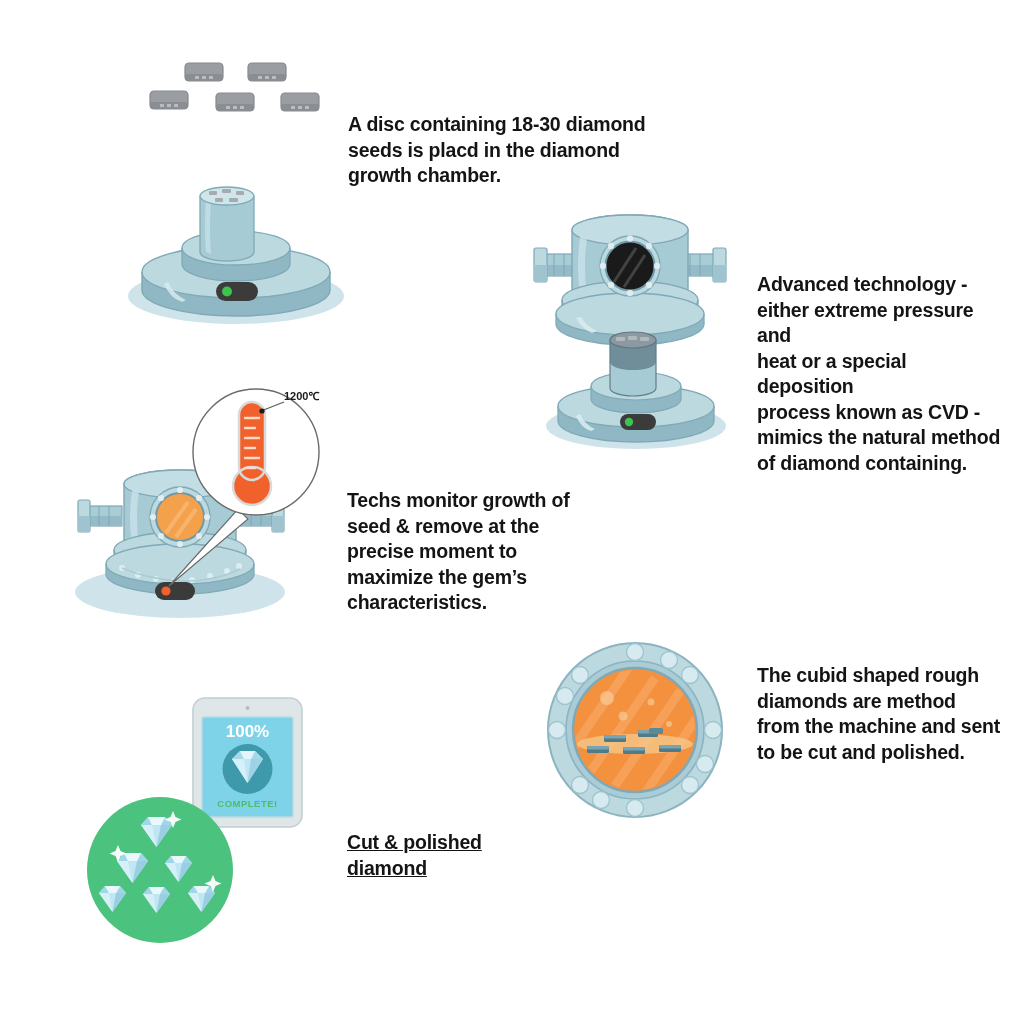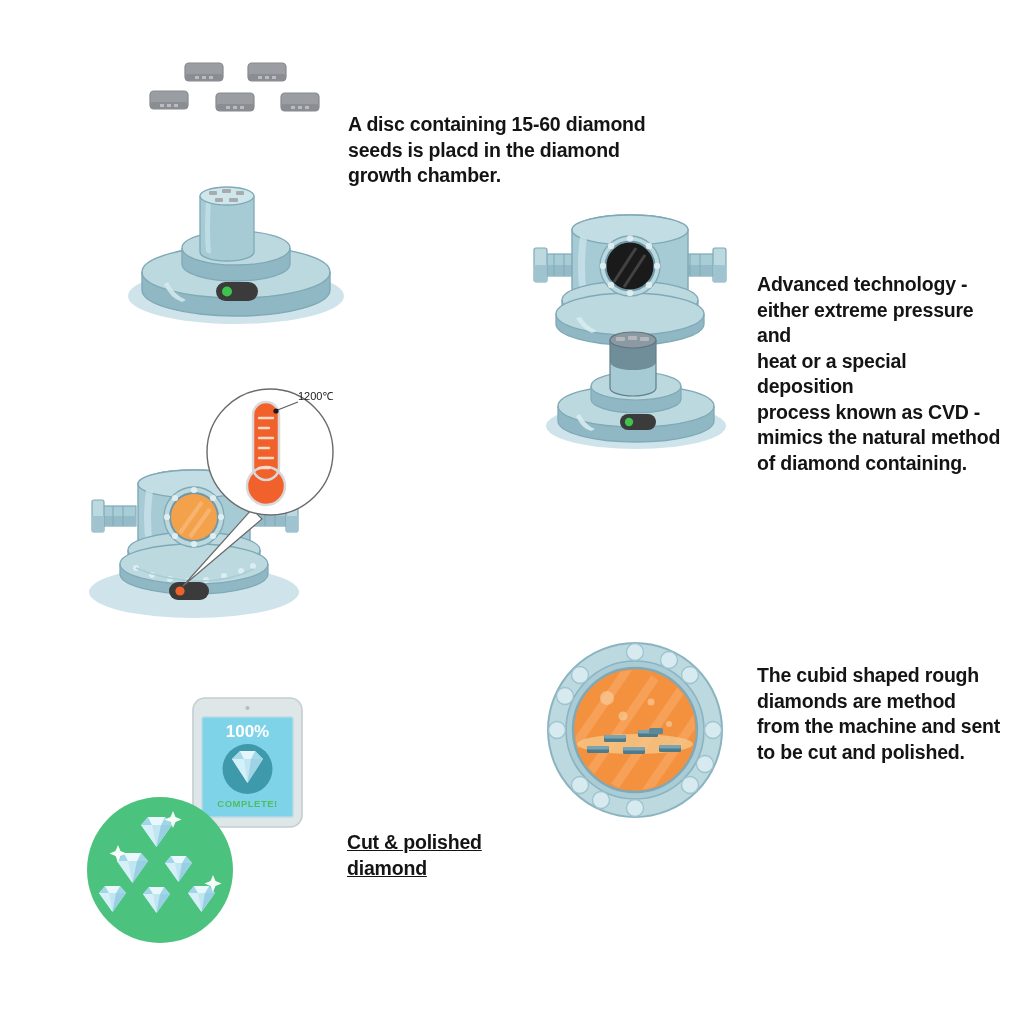--- a/index.html
+++ b/index.html
@@ -35,21 +35,21 @@
   .cap-2 { left: 757px; top: 272px; width: 250px; }
   .cap-3 { left: 347px; top: 488px; width: 225px; }
   .cap-4 { left: 757px; top: 663px; width: 255px; }
   .cap-5 { left: 347px; top: 830px; width: 200px; text-decoration: underline; }
 
   .art { position: absolute; }
   .seeds-art   { left: 140px; top: 55px;  width: 190px; height: 70px; }
   .plat1-art   { left: 120px; top: 178px; width: 232px; height: 152px; }
   .chamber-art { left: 528px; top: 222px; width: 204px; height: 118px; }
   .plat2-art   { left: 540px; top: 328px; width: 192px; height: 126px; }
-  .monitor-art { left: 76px;  top: 380px; width: 272px; height: 250px; }
+  .monitor-art { left: 62px;  top: 380px; width: 272px; height: 250px; font-weight: bold; }
   .cal-art     { left: 660px; top: 550px; width: 82px;  height: 90px; }
   .port-art    { left: 545px; top: 640px; width: 180px; height: 180px; }
   .tablet-art  { left: 190px; top: 695px; width: 115px; height: 135px; }
   .gems-art    { left: 85px;  top: 795px; width: 155px; height: 145px; }
 
   svg { display: block; overflow: visible; }
 </style>
 </head>
 <body>
 
@@ -433,29 +433,34 @@
         <path d="M103 98 L109 91 L113 98 Z" fill="#a0d6e8"></path>
         <path d="M124 91 L130 98 L120 98 Z" fill="#a0d6e8"></path>
         <path d="M113 98 L116.5 117 L103 98 Z" fill="#d6f0f8"></path>
         <path d="M120 98 L130 98 L116.5 117 Z" fill="#9acee2"></path>
         <path d="M109 91 L124 91 L120 98 L113 98 Z" fill="#e8f8fc"></path>
         <path d="M128 80 l2.5 6 l6 2.5 l-6 2.5 l-2.5 6 l-2.5 -6 l-6 -2.5 l6 -2.5 z" fill="#ffffff" opacity="0.95"></path>
       </g>
     </svg>
   </div>
 
-  <div class="caption cap-1">A disc containing 15-60 diamond
+  <div class="caption cap-1">A disc containing 18-30 diamond
 seeds is placd in the diamond
 growth chamber.</div>
   <div class="caption cap-2">Advanced technology -
 either extreme pressure and
 heat or a special deposition
 process known as CVD -
 mimics the natural method
 of diamond containing.</div>
+  <div class="caption cap-3">Techs monitor growth of
+seed &amp; remove at the
+precise moment to
+maximize the gem’s
+characteristics.</div>
   <div class="caption cap-4">The cubid shaped rough
 diamonds are method
 from the machine and sent
 to be cut and polished.</div>
   <div class="caption cap-5">Cut &amp; polished
 diamond</div>
 
 </div>
 
 </body></html>

